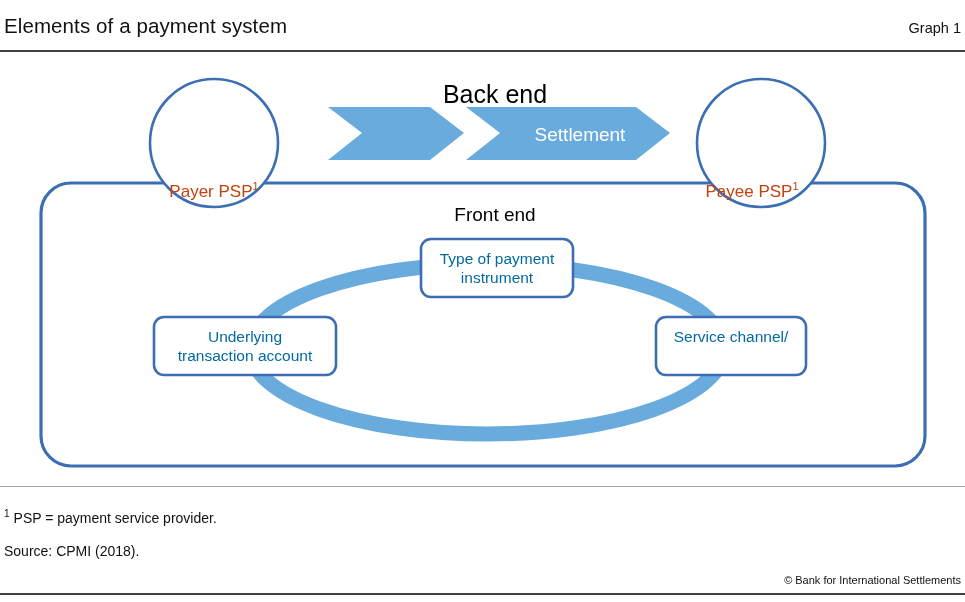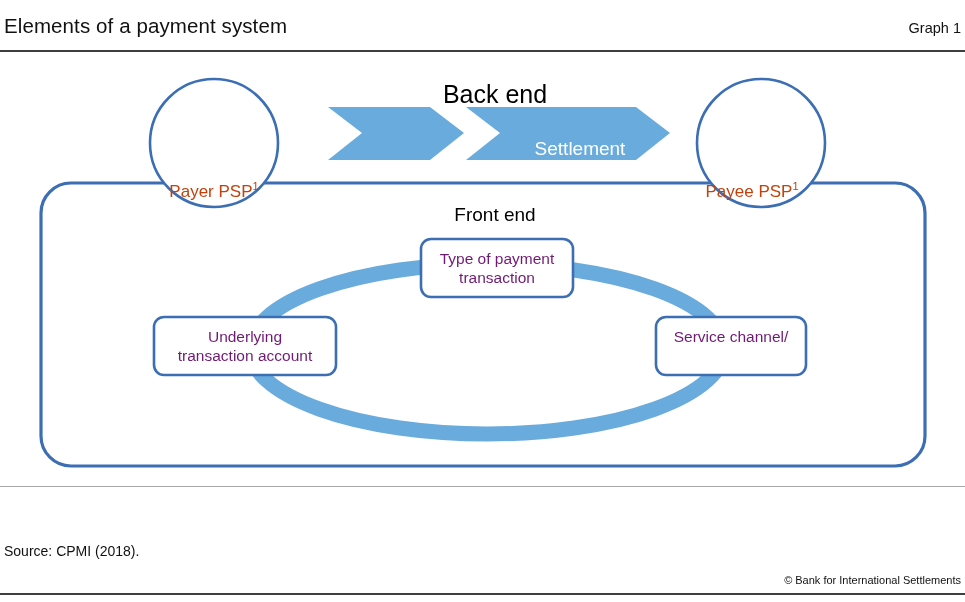--- a/index.html
+++ b/index.html
@@ -121,27 +121,27 @@
   .circle-label sup { font-size: 11px; vertical-align: super; line-height: 0; }
 
   .chevron-label {
     position: absolute;
     text-align: center;
     font-size: 19px;
     color: #ffffff;
     white-space: nowrap;
   }
   #chevron-label-clearing { left: 360px; top: 72px; width: 140px; }
-  #chevron-label-settlement { left: 500px; top: 72px; width: 160px; margin-top: 14px; }
+  #chevron-label-settlement { left: 500px; top: 72px; width: 160px; }
 
   .node-box-text {
     position: absolute;
     text-align: center;
     font-size: 15.5px;
-    color: #701a75;
+    color: #0369a1;
     line-height: 1.22;
   }
   #node-text-instrument { left: 424px; top: 198px; width: 146px; }
   #node-text-account   { left: 156px; top: 276px; width: 178px; }
   #node-text-service   { left: 658px; top: 276px; width: 146px; }
 
   
   #footnotes {
     position: absolute;
     left: 0;
@@ -221,36 +221,37 @@
 
     <div id="circle-label-payer" class="circle-label"><span>Payer PSP</span><sup>1</sup></div>
 
     <div id="circle-label-payee" class="circle-label"><span>Payee PSP</span><sup>1</sup></div>
 
 
     <div id="chevron-label-settlement" class="chevron-label">Settlement</div>
 
     <div id="node-text-instrument" class="node-box-text">
       <div>Type of payment</div>
-      <div>transaction</div>
+      <div>instrument</div>
     </div>
 
     <div id="node-text-account" class="node-box-text">
       <div>Underlying</div>
       <div>transaction account</div>
     </div>
 
     <div id="node-text-service" class="node-box-text">
       <div>Service channel/</div>
     </div>
   </div>
 
   <div class="rule-footnote"></div>
 
   <div id="footnotes">
+    <div id="footnote-1"><span class="fn-marker">1</span><span>PSP = payment service provider.</span></div>
 
     <div id="source-line">Source: CPMI (2018).</div>
 
     <div id="copyright">© Bank for International Settlements</div>
   </div>
 
   <div class="rule-bottom"></div>
 </div>
 
 </body></html>

